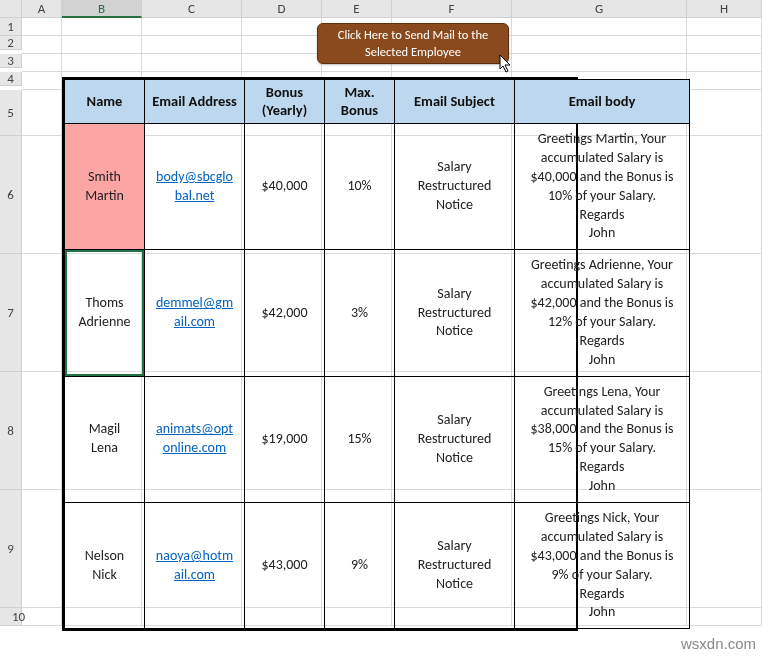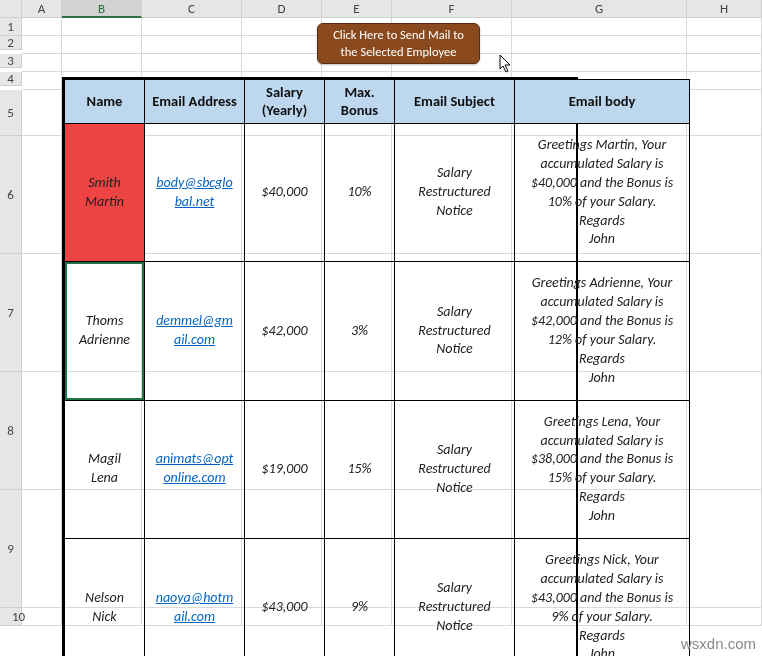--- a/index.html
+++ b/index.html
@@ -48,21 +48,21 @@
   .r6 { height: 118px; }
   .r7 { height: 118px; }
   .r8 { height: 118px; }
   .r9 { height: 118px; }
   .r10 { height: 18px; padding-left: 16px; }
 
   .btn {
     position: absolute;
     left: 317px;
     top: 23px;
-    width: 163px;
+    width: 192px;
     height: 41px;
     background: #8b4a1e;
     border: 1px solid #5c2e0e;
     border-radius: 6px;
     color: #fff;
     font-size: 12.5px;
     line-height: 1.35;
     display: flex;
     align-items: center;
     justify-content: center;
@@ -97,30 +97,29 @@
     text-align: center;
     padding: 4px 6px;
     border: 1px solid #000;
     height: 44px;
     line-height: 1.2;
   }
   .dt td {
     border: 1px solid #000;
     text-align: center;
     vertical-align: middle;
-    padding: 12px 8px;
+    padding: 6px 8px;
     height: 116px;
     font-size: 14px;
     color: #222;
     line-height: 1.35;
     word-wrap: break-word;
-    font-style: italic;
   }
   .dt a { color: #0563c1; text-decoration: underline; word-break: break-all; }
-  .cell-sel1 { background: #ef4444; }
+  .cell-sel1 { background: #fca5a5; }
   .cell-active {
     box-shadow: inset 0 0 0 2px #217346;
   }
   .dt tr:first-child td { }
 
   .cursor {
     position: absolute;
     left: 498px;
     top: 56px;
     font-size: 17px;
@@ -270,21 +269,21 @@
         <col class="c2">
         <col class="c3">
         <col class="c4">
         <col class="c5">
         <col class="c6">
     </colgroup>
     <thead>
       <tr>
         <th>Name</th>
         <th>Email Address</th>
-        <th>Salary (Yearly)</th>
+        <th>Bonus (Yearly)</th>
         <th>Max. Bonus</th>
         <th>Email Subject</th>
         <th>Email body</th>
       </tr>
     </thead>
     <tbody>
       <tr>
         <td class="cell-sel1">Smith<br>Martin</td>
         <td><a>body@sbcglobal.net</a></td>
         <td>$40,000</td>

